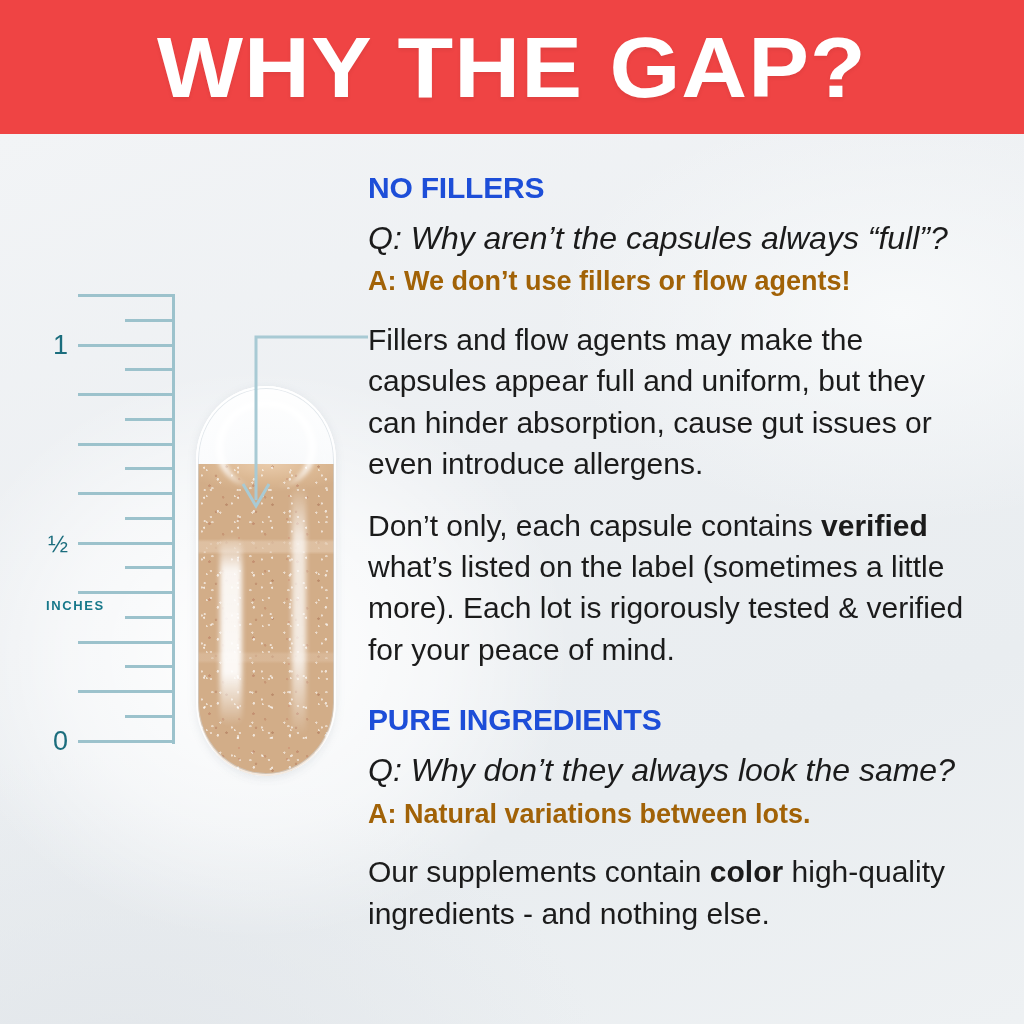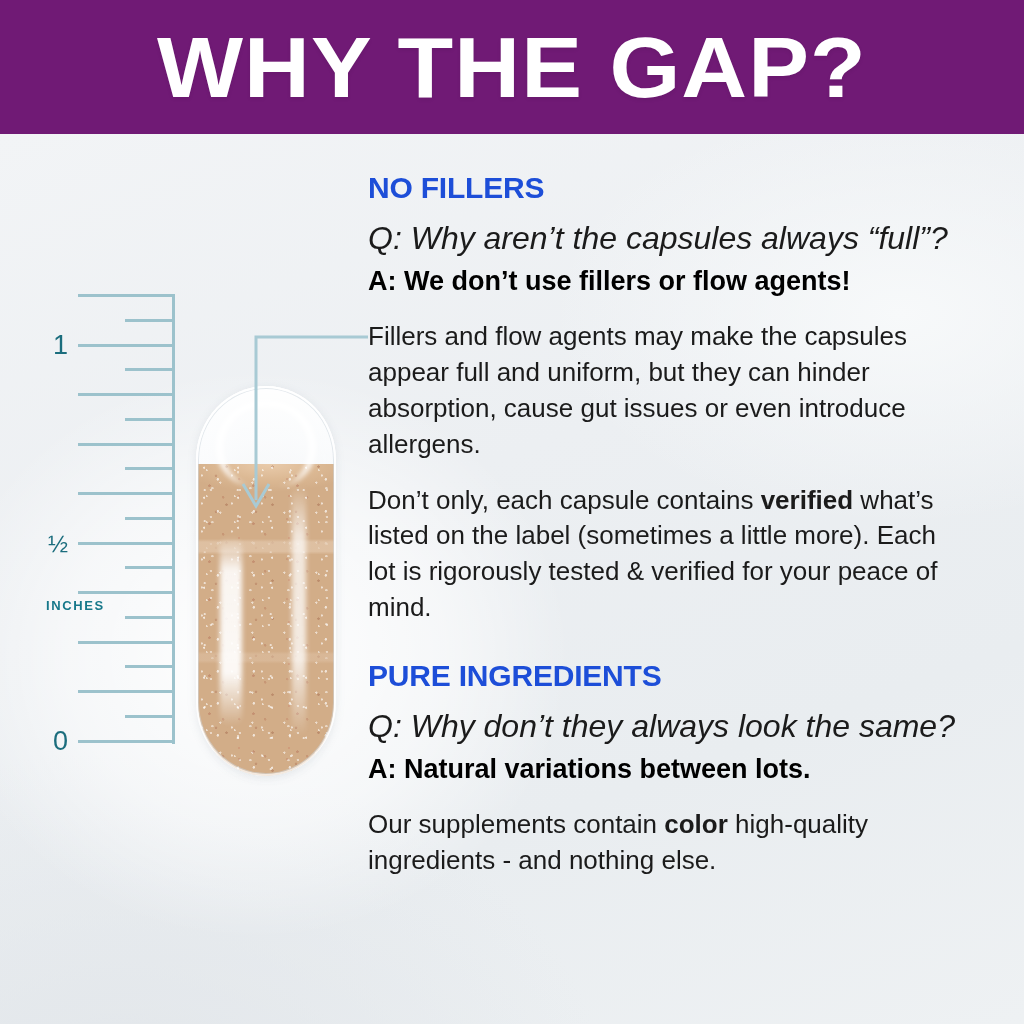--- a/index.html
+++ b/index.html
@@ -28,21 +28,21 @@
       linear-gradient(160deg,#f2f4f6 0%, #eceff2 40%, #e9edf0 70%, #eef1f3 100%);
     pointer-events:none;
   }
 
   
   .banner {
     position:absolute;
     top:0; left:0;
     width:1024px;
     height:134px;
-    background:#701a75;
+    background:#ef4444;
     display:flex;
     align-items:center;
     justify-content:center;
     overflow:hidden;
   }
   .banner-title {
     color:#ffffff;
     font-family:"Liberation Sans", sans-serif;
     font-weight:bold;
     font-size:86px;
@@ -260,27 +260,27 @@
     font-style:italic;
     font-size:32px;
     color:#1b1b1b;
     line-height:1.28;
     margin-bottom:6px;
   }
   .aline {
     font-family:"Liberation Sans", sans-serif;
     font-weight:bold;
     font-size:27px;
-    color:#000000;
+    color:#a16207;
     line-height:1.28;
     margin-bottom:20px;
   }
   .body-par {
     font-family:"Liberation Sans", sans-serif;
-    font-size:26px;
+    font-size:30px;
     color:#1b1b1b;
     line-height:1.38;
     margin-bottom:20px;
     max-width:600px;
   }
   .body-par b { font-weight:bold; }
   .block-gap { height:14px; }
 </style>
 </head>
 <body>

